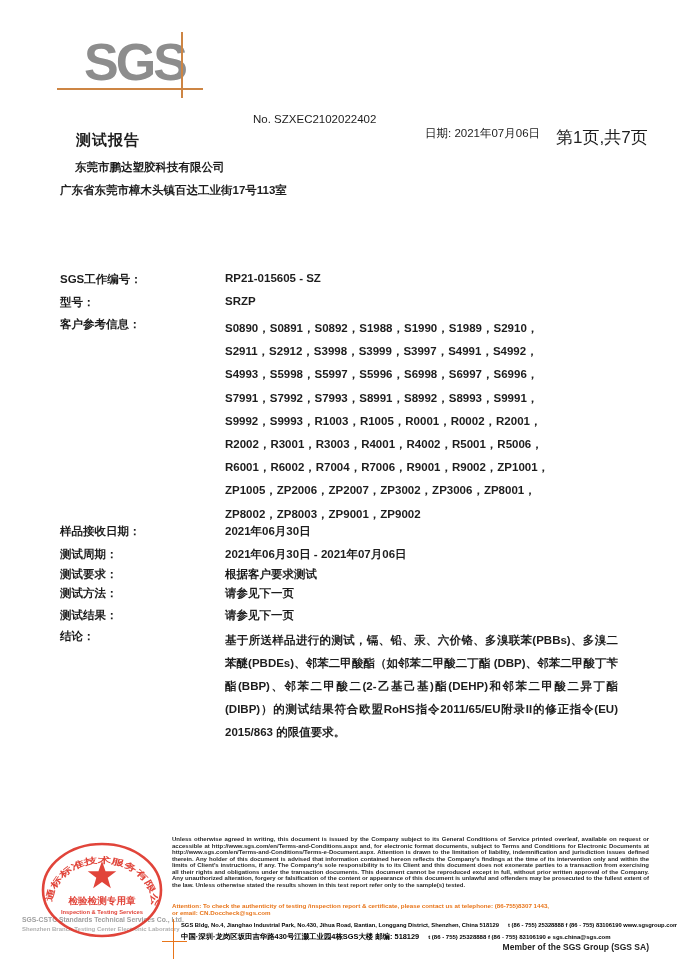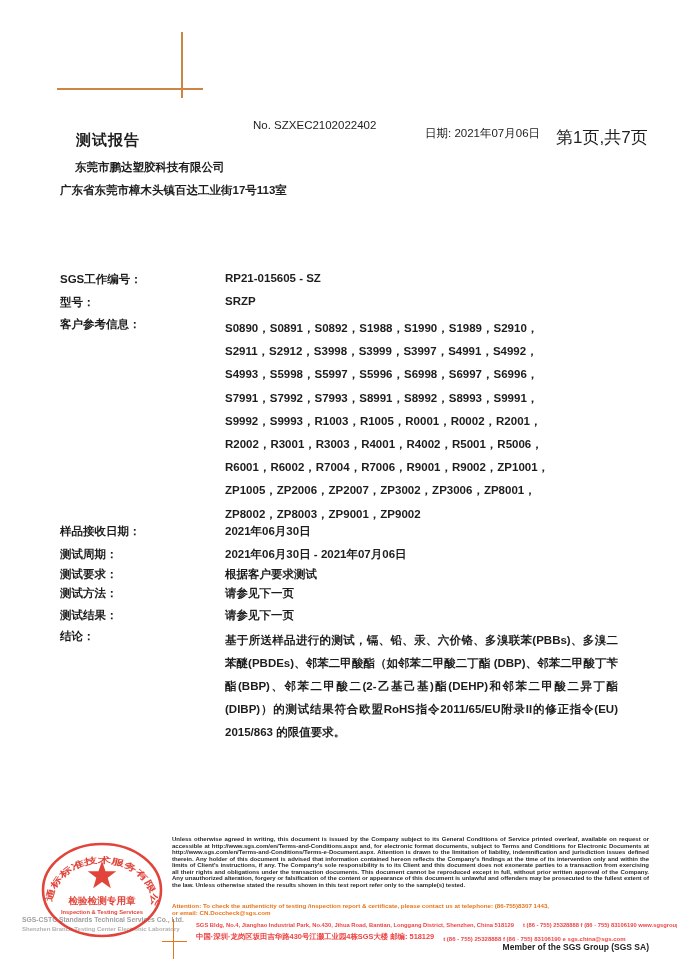--- a/index.html
+++ b/index.html
@@ -9,21 +9,21 @@
   }
   
   .logo-text{
     position:absolute;left:84px;top:36px;font-size:52px;line-height:52px;
     font-weight:800;letter-spacing:-3px;color:#8d8d8d;
   }
   .crop-h{position:absolute;left:57px;top:88px;width:146px;height:2px;background:#cd8544;}
   .crop-v{position:absolute;left:181px;top:32px;width:2px;height:66px;background:#cd8544;}
   
   .report-title{position:absolute;left:60px;top:115px;font-size:15px;font-weight:700;letter-spacing:1px;margin:16px;}
-  .report-no{position:absolute;left:253px;top:119px;font-size:11.5px;}
+  .report-no{position:absolute;left:253px;top:113px;font-size:11.5px;}
   .report-date{position:absolute;left:425px;top:126px;font-size:11.5px;}
   .page-info{position:absolute;left:556px;top:126px;font-size:17px;}
   .applicant-name{position:absolute;left:75px;top:160px;font-size:11.5px;font-weight:700;}
   .applicant-address{position:absolute;left:60px;top:183px;font-size:11.5px;font-weight:700;}
   
   .intro{position:absolute;left:60px;top:250px;font-size:11.5px;font-weight:600;}
   .row{position:absolute;left:60px;width:580px;font-size:11.5px;}
   .row .lbl{position:absolute;left:0;top:0;font-weight:600;}
   .row .val{position:absolute;left:165px;top:0;font-weight:600;}
   .preline{white-space:pre-line;}
@@ -33,38 +33,39 @@
   .disclaimer{
     position:absolute;left:172px;top:836px;width:477px;
     font-size:6px;line-height:6.5px;font-weight:600;color:#2b2b2b;text-align:justify;
   }
   .attention{
     position:absolute;left:172px;top:902px;width:477px;
     font-size:6.2px;line-height:7px;font-weight:700;color:#e8751a;white-space:pre-line;
   }
   .crop-v2{position:absolute;left:173px;top:919px;width:1.4px;height:40px;background:#e8751a;}
   .crop-h2{position:absolute;left:162px;top:941px;width:25px;height:1.4px;background:#e8751a;}
-  .addr-line{position:absolute;left:181px;width:468px;display:flex;gap:9px;align-items:flex-end;color:#ef4444;white-space:nowrap;margin-left:15px;}
+  .addr-line{position:absolute;left:181px;width:468px;display:flex;gap:9px;align-items:center;color:#000000;white-space:nowrap;}
   .addr-en{top:922px;}
   .addr-en .addr-txt{font-size:5.8px;font-weight:600;}
   .addr-en .addr-contact{font-size:5.8px;font-weight:600;}
   .addr-cn{top:932px;}
   .addr-cn .addr-txt{font-size:7.4px;font-weight:600;}
   .addr-cn .addr-contact{font-size:6px;font-weight:600;}
   .member-line{position:absolute;right:28px;top:942px;font-size:8.5px;font-weight:600;color:#222;}
   
   .stamp{position:absolute;left:36px;top:840px;}
   .company-en-1{position:absolute;left:22px;top:916px;font-size:6.8px;font-weight:700;color:#a0a0a0;white-space:nowrap;}
   .company-en-2{position:absolute;left:22px;top:926px;font-size:6px;font-weight:600;color:#b0b0b0;white-space:nowrap;}
 </style>
 </head>
 <body>
 
 <div class="page">
 
+  <div class="logo-text">SGS</div>
   <div class="crop-h"></div>
   <div class="crop-v"></div>
 
   <h1 class="report-title">测试报告</h1>
   <span class="report-no">No. SZXEC2102022402</span>
   <span class="report-date">日期: 2021年07月06日</span>
   <span class="page-info">第1页,共7页</span>
   <div class="applicant-name">东莞市鹏达塑胶科技有限公司</div>
   <div class="applicant-address">广东省东莞市樟木头镇百达工业街17号113室</div>
 

